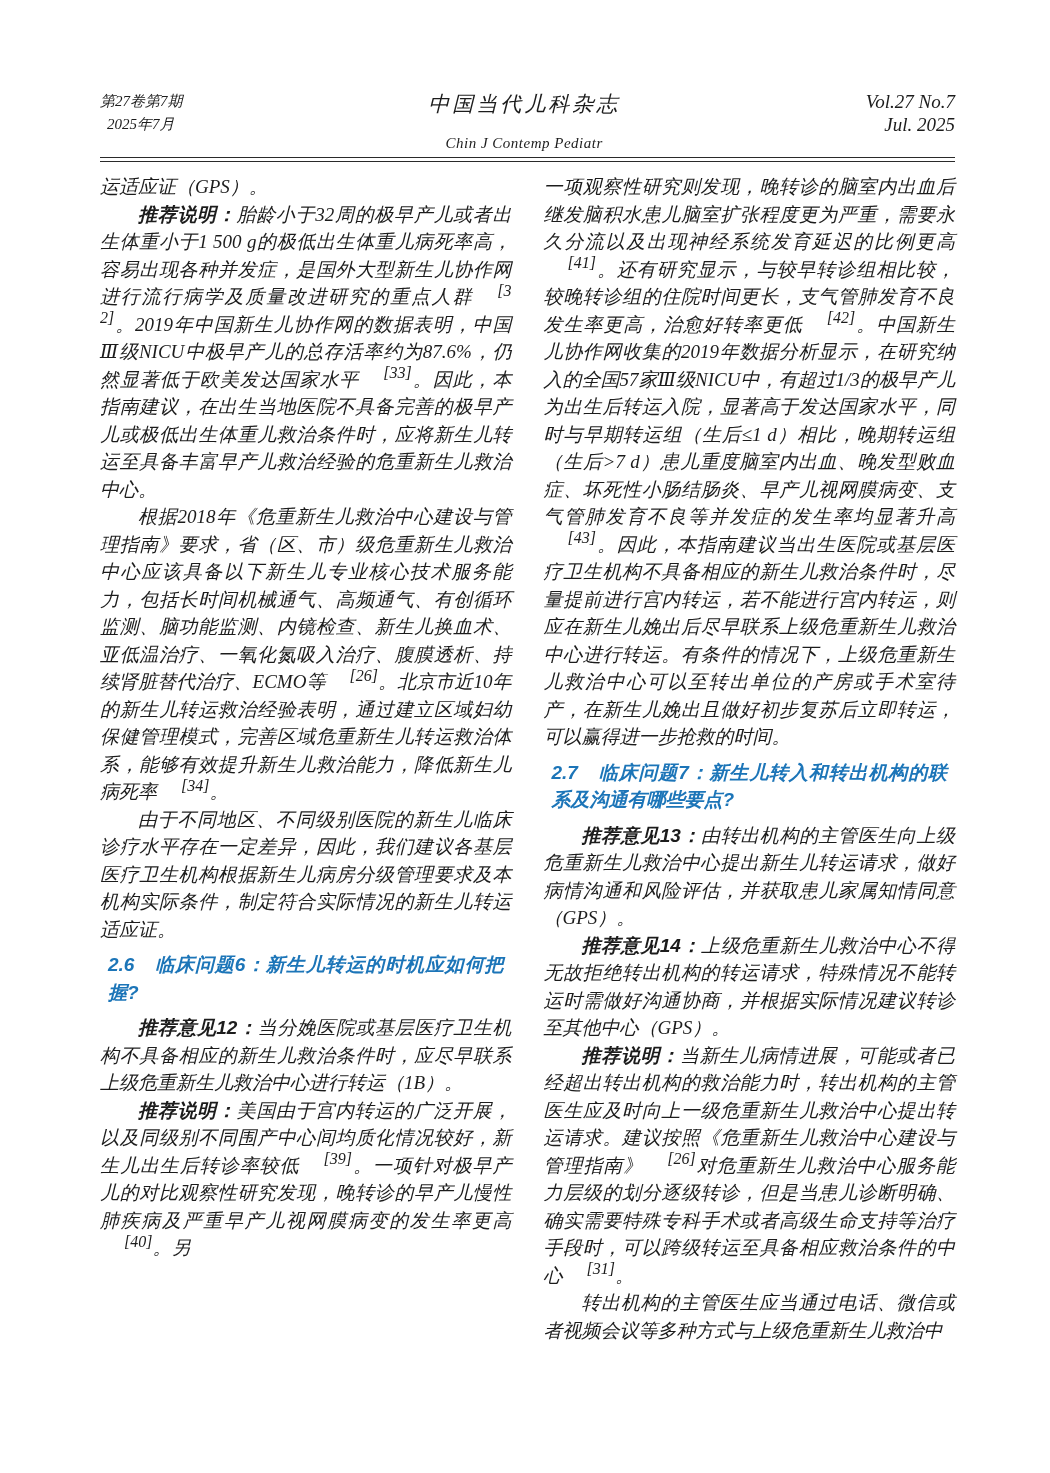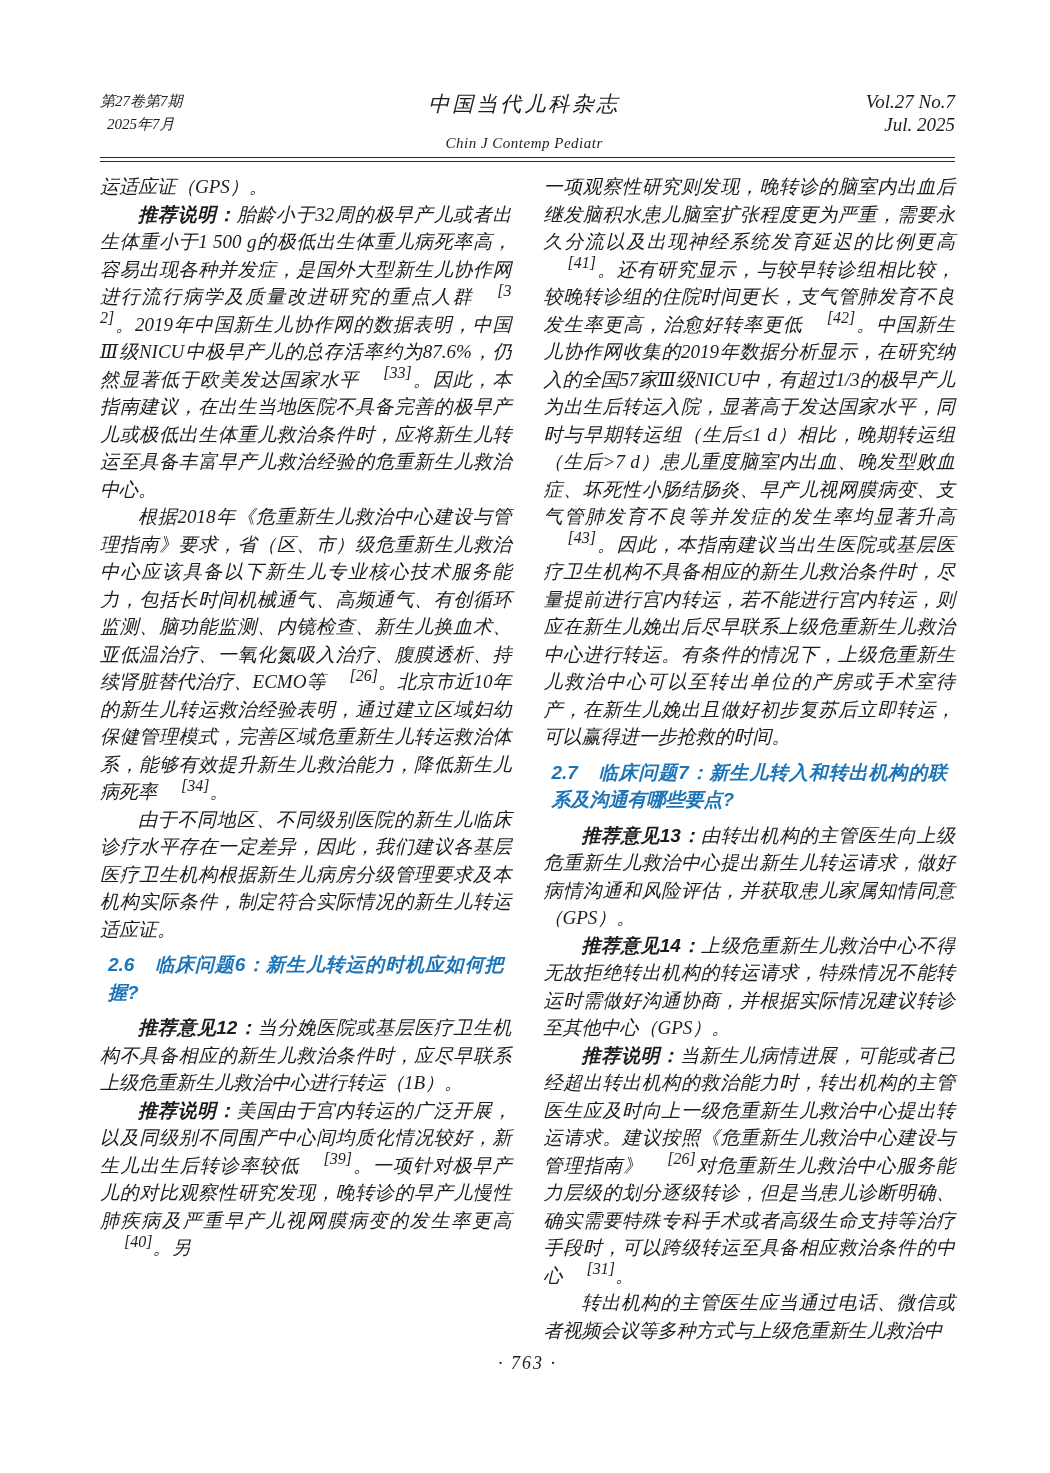--- a/index.html
+++ b/index.html
@@ -88,15 +88,14 @@
       <p class="para"><span class="rich">一项观察性研究则发现，晚转诊的脑室内出血后继发脑积水患儿脑室扩张程度更为严重，需要永久分流以及出现神经系统发育延迟的比例更高<sup>[41]</sup>。还有研究显示，与较早转诊组相比较，较晚转诊组的住院时间更长，支气管肺发育不良发生率更高，治愈好转率更低<sup>[42]</sup>。中国新生儿协作网收集的2019年数据分析显示，在研究纳入的全国57家Ⅲ级NICU中，有超过1/3的极早产儿为出生后转运入院，显著高于发达国家水平，同时与早期转运组（生后≤1 d）相比，晚期转运组（生后&gt;7 d）患儿重度脑室内出血、晚发型败血症、坏死性小肠结肠炎、早产儿视网膜病变、支气管肺发育不良等并发症的发生率均显著升高<sup>[43]</sup>。因此，本指南建议当出生医院或基层医疗卫生机构不具备相应的新生儿救治条件时，尽量提前进行宫内转运，若不能进行宫内转运，则应在新生儿娩出后尽早联系上级危重新生儿救治中心进行转运。有条件的情况下，上级危重新生儿救治中心可以至转出单位的产房或手术室待产，在新生儿娩出且做好初步复苏后立即转运，可以赢得进一步抢救的时间。</span></p>
       <h2 class="sec-heading" style="color: rgb(28, 117, 184);">2.7　临床问题7：新生儿转入和转出机构的联系及沟通有哪些要点?</h2>
       <p class="para indent"><span class="lead">推荐意见13：</span><span class="rich">由转出机构的主管医生向上级危重新生儿救治中心提出新生儿转运请求，做好病情沟通和风险评估，并获取患儿家属知情同意（GPS）。</span></p>
       <p class="para indent"><span class="lead">推荐意见14：</span><span class="rich">上级危重新生儿救治中心不得无故拒绝转出机构的转运请求，特殊情况不能转运时需做好沟通协商，并根据实际情况建议转诊至其他中心（GPS）。</span></p>
       <p class="para indent"><span class="lead">推荐说明：</span><span class="rich">当新生儿病情进展，可能或者已经超出转出机构的救治能力时，转出机构的主管医生应及时向上一级危重新生儿救治中心提出转运请求。建议按照《危重新生儿救治中心建设与管理指南》<sup>[26]</sup>对危重新生儿救治中心服务能力层级的划分逐级转诊，但是当患儿诊断明确、确实需要特殊专科手术或者高级生命支持等治疗手段时，可以跨级转运至具备相应救治条件的中心<sup>[31]</sup>。</span></p>
       <p class="para indent"><span class="rich">转出机构的主管医生应当通过电话、微信或者视频会议等多种方式与上级危重新生儿救治中</span></p>
     </section>
 
   </main>
 
-  <footer class="pageno">· 763 ·</footer>
 
 </div>
 
 </body></html>

